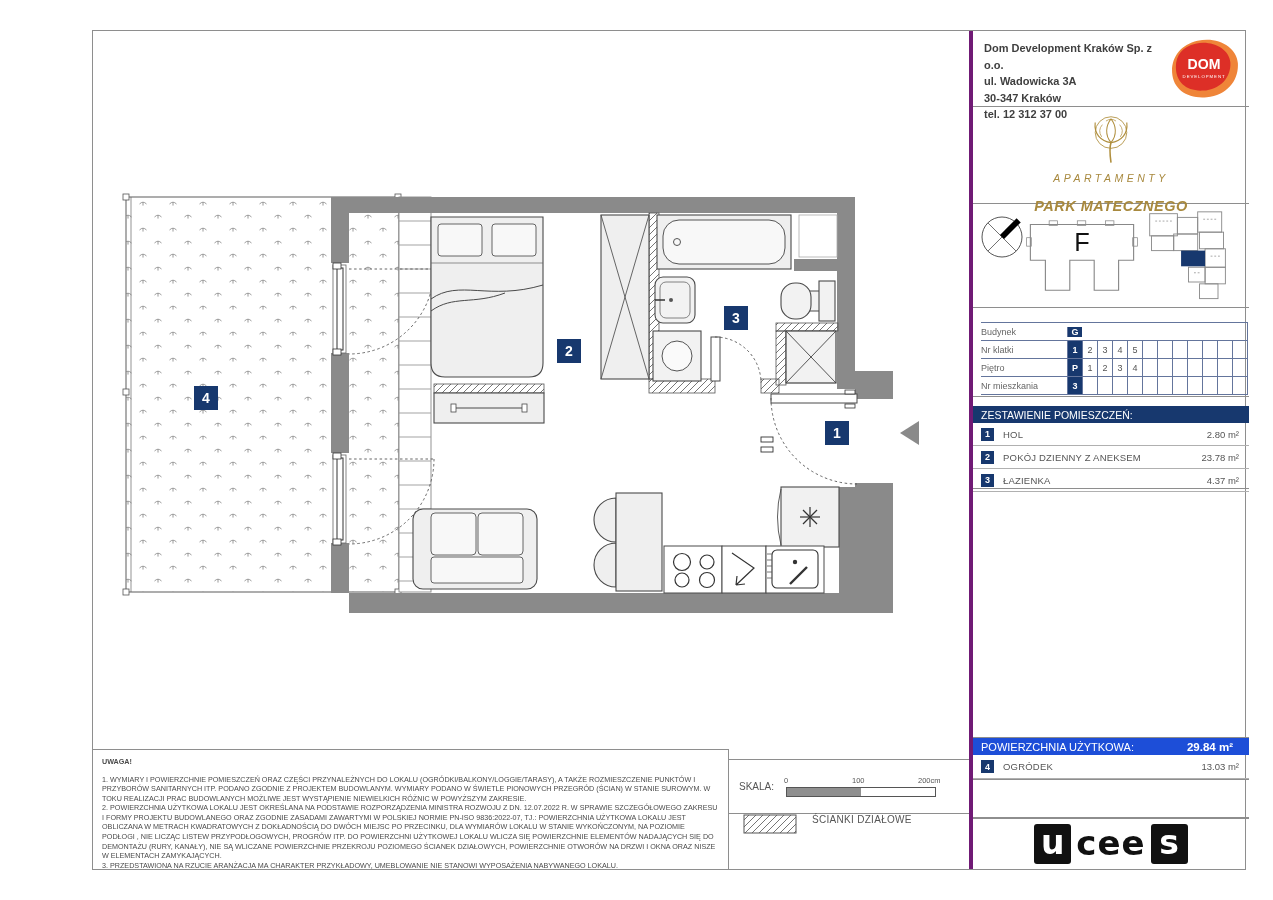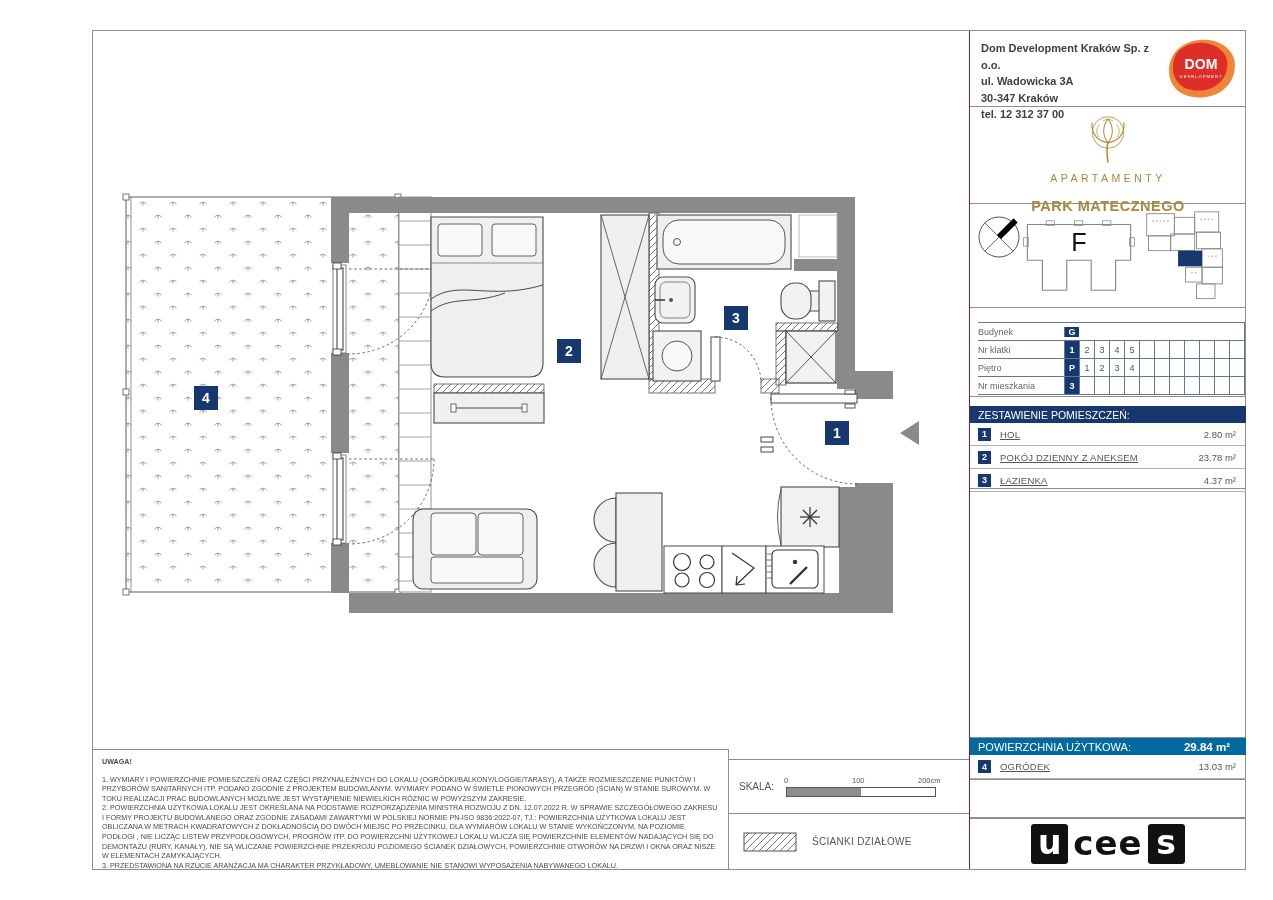--- a/index.html
+++ b/index.html
@@ -1,24 +1,24 @@
 <!DOCTYPE html>
 <html><head>
 <meta charset="utf-8">
 <style>
   html,body{margin:0;padding:0;background:#fff;}
   body{position:relative;width:1273px;height:900px;overflow:hidden;
        font-family:"Liberation Sans",sans-serif;-webkit-font-smoothing:antialiased;}
   #sheet{position:absolute;left:92px;top:30px;width:1152px;height:838px;
          border:1px solid #8e8e8e;background:#fff;box-sizing:content-box;}
   
-  .rc{position:absolute;left:876px;top:0;width:276px;height:838px;border-left:1px solid #701a75;}
+  .rc{position:absolute;left:876px;top:0;width:276px;height:838px;border-left:4px solid #701a75;}
   .rc-sec{position:absolute;left:0;width:276px;box-sizing:border-box;border-bottom:1px solid #8e8e8e;}
   .s1{top:0;height:76px;}
-  .s2{top:76px;height:97px;}
+  .s2{top:76px;height:97px;font-style:italic;}
   .s3{top:173px;height:104px;}
   .s4{top:277px;height:89px;}
   .s5{top:366px;height:92px;}
   .s6{top:458px;height:249px;}
   .s7{top:707px;height:41px;border-bottom:none;}
   .s8{top:748px;height:39px;border-top:1px solid #8e8e8e;}
   .s9{top:787px;height:51px;border-top:1px solid #8e8e8e;border-bottom:none;
       display:flex;align-items:center;justify-content:center;}
   .company{padding:9px 0 0 11px;font-size:11px;font-weight:bold;color:#3f3f3f;line-height:1.5;width:180px;}
   .domlogo{position:absolute;right:8px;top:7px;}
@@ -33,24 +33,24 @@
   .ut-cell{width:14px;border-left:1px solid #64759c;font-size:9px;color:#555;
            display:flex;align-items:center;justify-content:center;}
   .ut-cell.hl{background:#17386e;color:#fff;font-weight:bold;}
   
   .rooms-hd{height:17px;background:#17386e;color:#fff;font-size:10.5px;display:flex;
             align-items:center;padding-left:8px;margin-top:9px;}
   .room-row{display:flex;align-items:center;height:22px;border-bottom:1px solid #b0b0b0;
             padding:0 10px 0 8px;font-size:9.5px;color:#555;}
   .badge{width:13px;height:13px;min-width:13px;background:#17386e;color:#fff;font-size:9px;
          font-weight:bold;display:flex;align-items:center;justify-content:center;margin-right:9px;}
-  .room-name{flex:1;letter-spacing:0.2px;text-decoration:underline;}
+  .room-name{flex:1;letter-spacing:0.2px;}
   .room-area{white-space:nowrap;}
   
-  .sum-bar{height:17px;background:#0369a1;color:#fff;display:flex;align-items:center;
+  .sum-bar{height:17px;background:#1d4ed8;color:#fff;display:flex;align-items:center;
            font-size:11px;padding:0 16px 0 8px;}
   .sum-val{margin-left:auto;font-weight:bold;font-size:11.5px;}
   
   .lg{display:flex;align-items:center;gap:3px;}
   .lg-box{width:37px;height:40px;background:#111;color:#fff;border-radius:3px;
           font-family:"DejaVu Sans",sans-serif;font-weight:bold;font-size:33px;
           display:flex;align-items:center;justify-content:center;padding-bottom:3px;box-sizing:border-box;}
   .lg-mid{font-family:"DejaVu Sans",sans-serif;font-weight:bold;font-size:34px;color:#111;
           letter-spacing:1px;padding:0 2px 3px 2px;}
   
@@ -59,21 +59,21 @@
          padding:7px 9px;font-size:7.2px;color:#4a4a4a;line-height:1.33;}
   .uw-title{margin-bottom:8px;font-weight:bold;}
   #skala{position:absolute;left:636px;top:728px;width:240px;height:54px;box-sizing:border-box;
          border-top:1px solid #8e8e8e;display:flex;align-items:center;padding-left:10px;text-align:right;}
   .sk-label{font-size:10px;color:#555;}
   .sbar-wrap{position:relative;margin-left:12px;width:152px;height:22px;}
   .sbar{position:absolute;left:0;top:11px;width:148px;height:8px;border:1px solid #555;}
   .sbar-fill{position:absolute;left:0;top:0;width:50%;height:100%;background:#8f8f8f;}
   .stick{position:absolute;top:0;font-size:7.5px;color:#555;}
   #scianki{position:absolute;left:636px;top:782px;width:240px;height:56px;box-sizing:border-box;
-           border-top:1px solid #8e8e8e;display:flex;align-items:center;gap:15px;padding-left:14px;}
+           border-top:1px solid #8e8e8e;display:flex;align-items:flex-start;gap:15px;padding-left:14px;}
   .leg-label{font-size:10px;color:#555;letter-spacing:0.3px;}
   
   #plan{position:absolute;left:0;top:0;}
   .wall{fill:#8a8a8a;}
   .f{fill:#efefef;stroke:#4a4a4a;stroke-width:1.1;}
   .f2{fill:#f8f8f8;stroke:#555;stroke-width:0.9;}
   .ln{stroke:#4a4a4a;fill:none;stroke-width:1;}
   .thin{stroke:#666;fill:none;stroke-width:0.7;}
   .dash{stroke:#555;stroke-width:0.9;fill:none;stroke-dasharray:2.5 2.6;}
   .hatchf{fill:url(#hatch);stroke:#555;stroke-width:0.8;}

